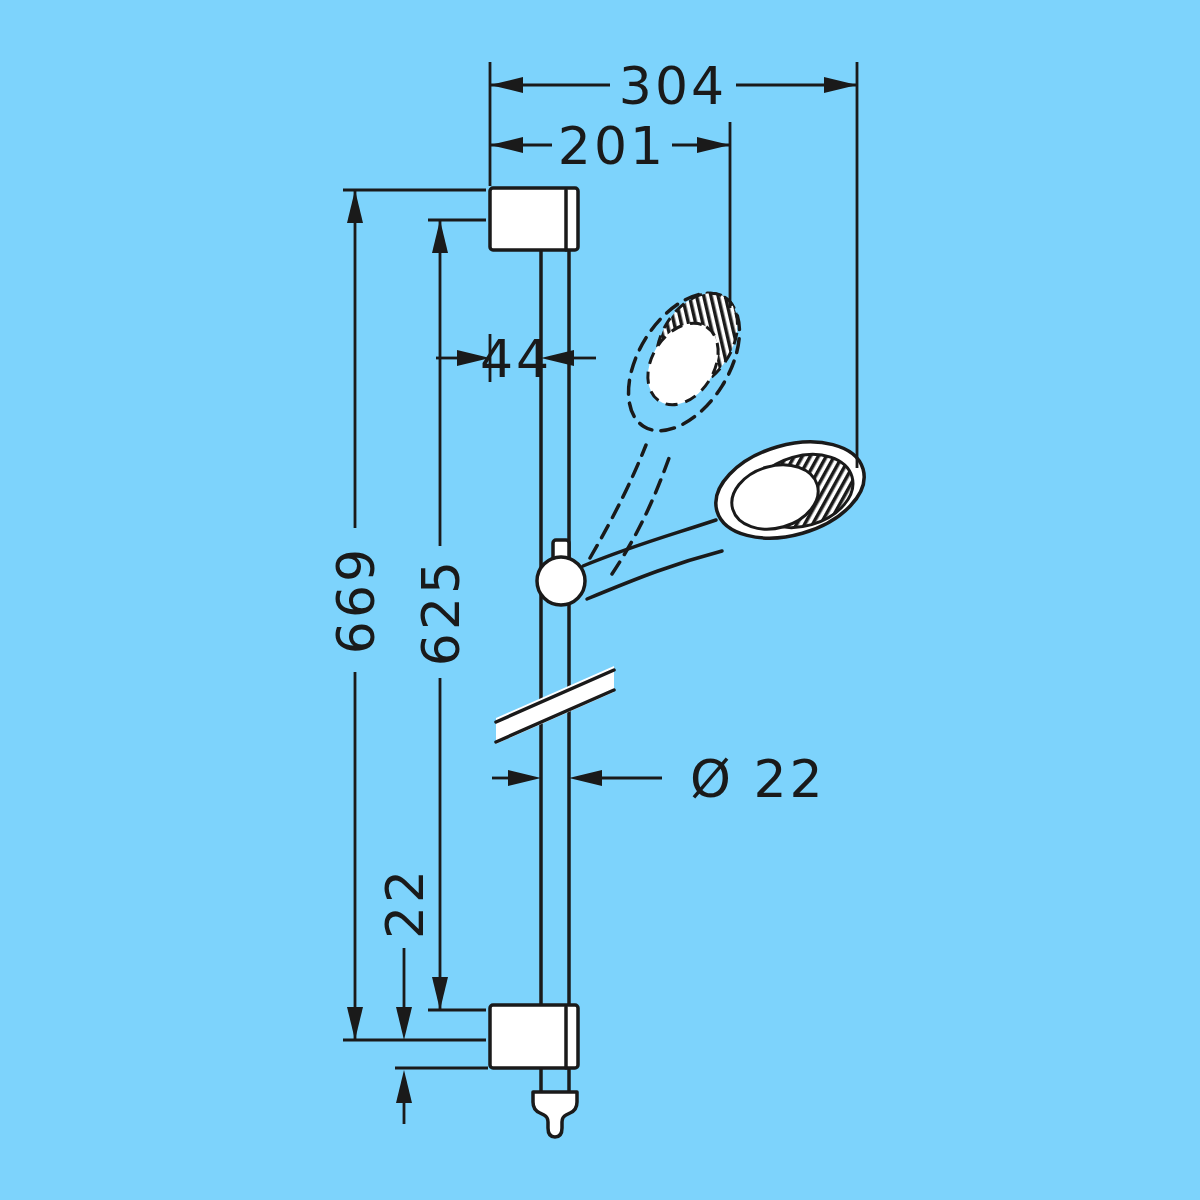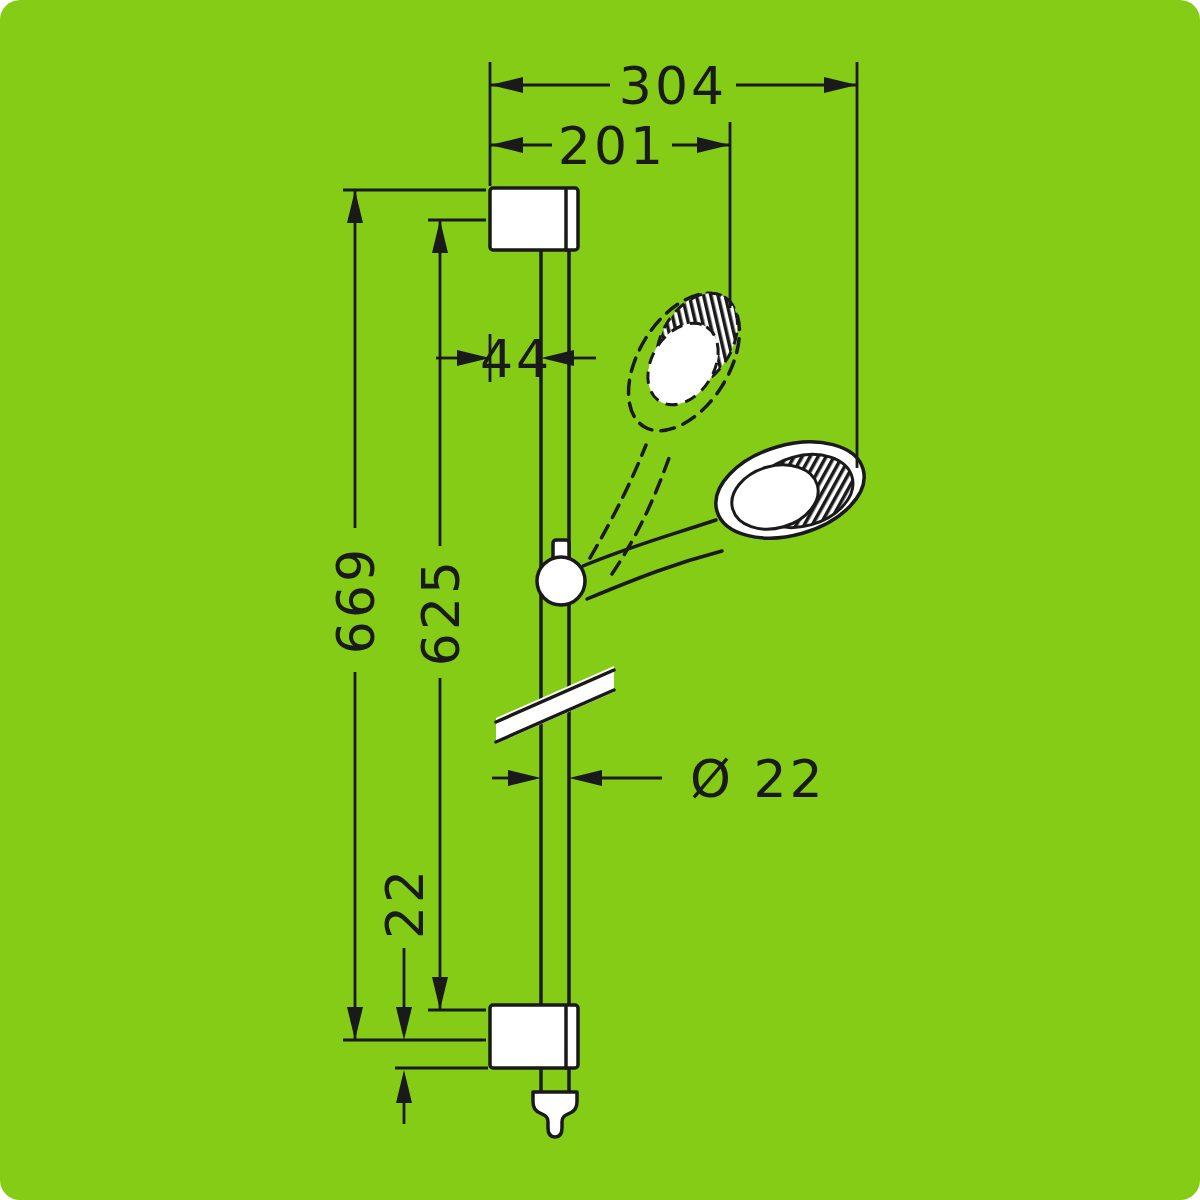--- a/index.html
+++ b/index.html
@@ -1,16 +1,16 @@
 <!DOCTYPE html>
 <html><head>
 <meta charset="utf-8">
 <style>
   html,body{margin:0;padding:0;background:#ffffff;}
-  .stage{width:1200px;height:1200px;position:relative;background:#84cc16;overflow:hidden;border-radius:20px;}
+  .stage{width:1200px;height:1200px;position:relative;background:#7dd3fc;overflow:hidden;}
   svg{display:block;}
   .ol{fill:none;stroke:#1a1a1a;stroke-width:3.5;stroke-linecap:round;stroke-linejoin:round;}
   .olf{fill:#ffffff;stroke:#1a1a1a;stroke-width:3.5;stroke-linejoin:round;}
   .dash{stroke-dasharray:14 9;}
   .dim{fill:none;stroke:#1a1a1a;stroke-width:2.8;stroke-linecap:butt;}
   .arw{fill:#1a1a1a;stroke:none;}
   .dtx{font-family:"DejaVu Sans","Liberation Sans",sans-serif;font-size:52px;letter-spacing:3px;fill:#1a1a1a;}
   .mask{fill:#ffffff;stroke:none;}
 </style>
 </head>

